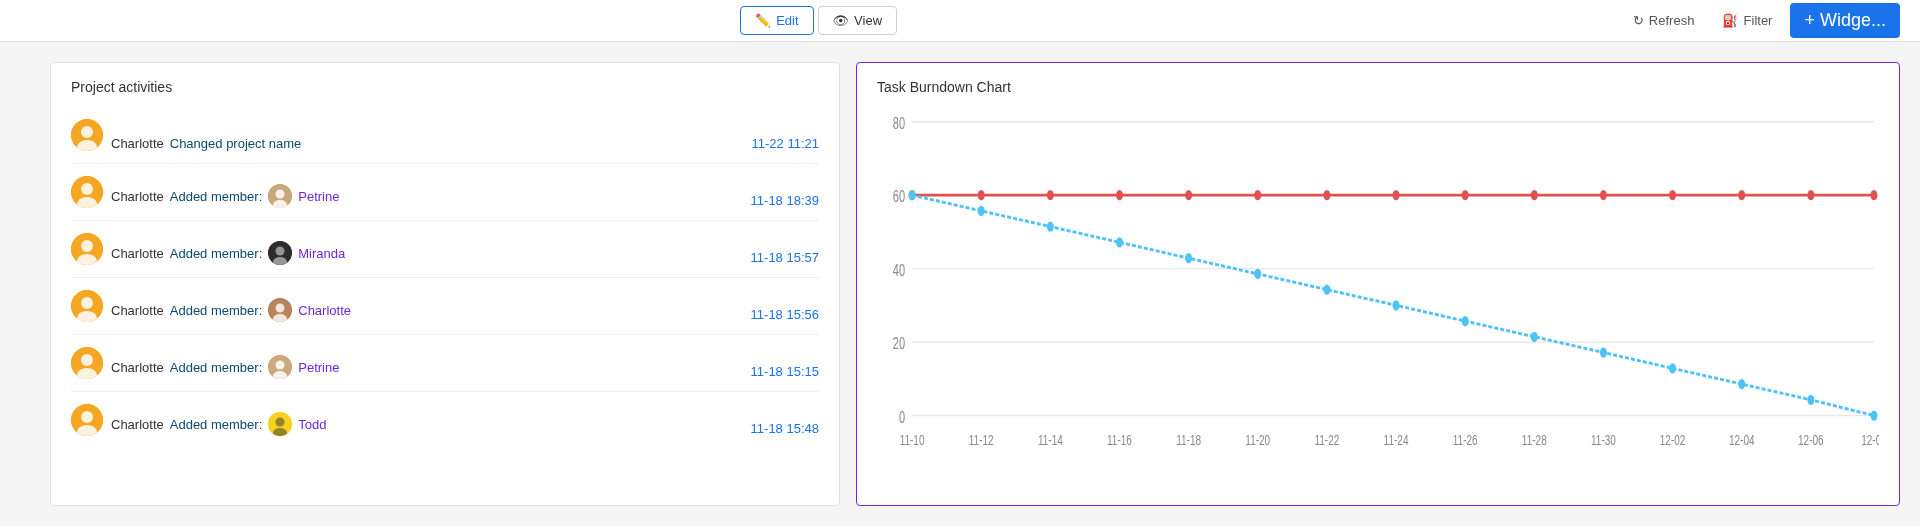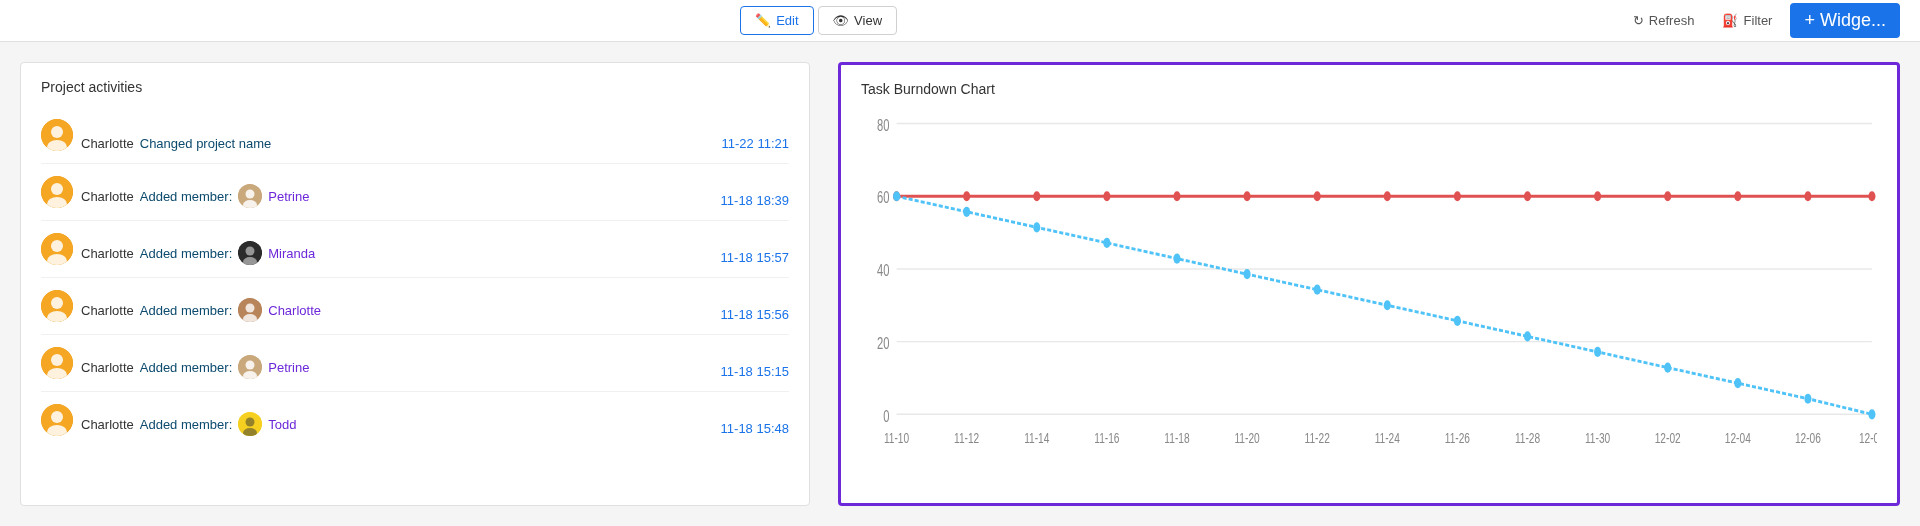--- a/index.html
+++ b/index.html
@@ -59,23 +59,24 @@
       color: #fff;
       border: none;
       border-radius: 4px;
       padding: 7px 14px;
       cursor: pointer;
       font-size: 18px;
     }
 
     .main-content {
       display: flex;
-      gap: 12px;
+      gap: 0;
       padding: 20px;
       height: calc(100vh - 42px);
+      margin-left: 30px;
     }
 
     
     .activities-panel {
       background: #fff;
       border: 1px solid #e0e0e0;
       border-radius: 4px;
       width: 790px;
       min-width: 790px;
       padding: 16px 0 0 0;
@@ -144,21 +145,21 @@
     }
 
     
     .activities-list::-webkit-scrollbar { width: 6px; }
     .activities-list::-webkit-scrollbar-track { background: #f5f5f5; }
     .activities-list::-webkit-scrollbar-thumb { background: #ccc; border-radius: 3px; }
 
     
     .chart-panel {
       background: #fff;
-      border: 3px solid #6d28d9;
+      border: 1px solid #6d28d9;
       border-radius: 4px;
       flex: 1;
       margin-left: 16px;
       padding: 16px 20px;
       display: flex;
       flex-direction: column;
     }
     .chart-title {
       font-size: 14px;
       font-weight: 500;

